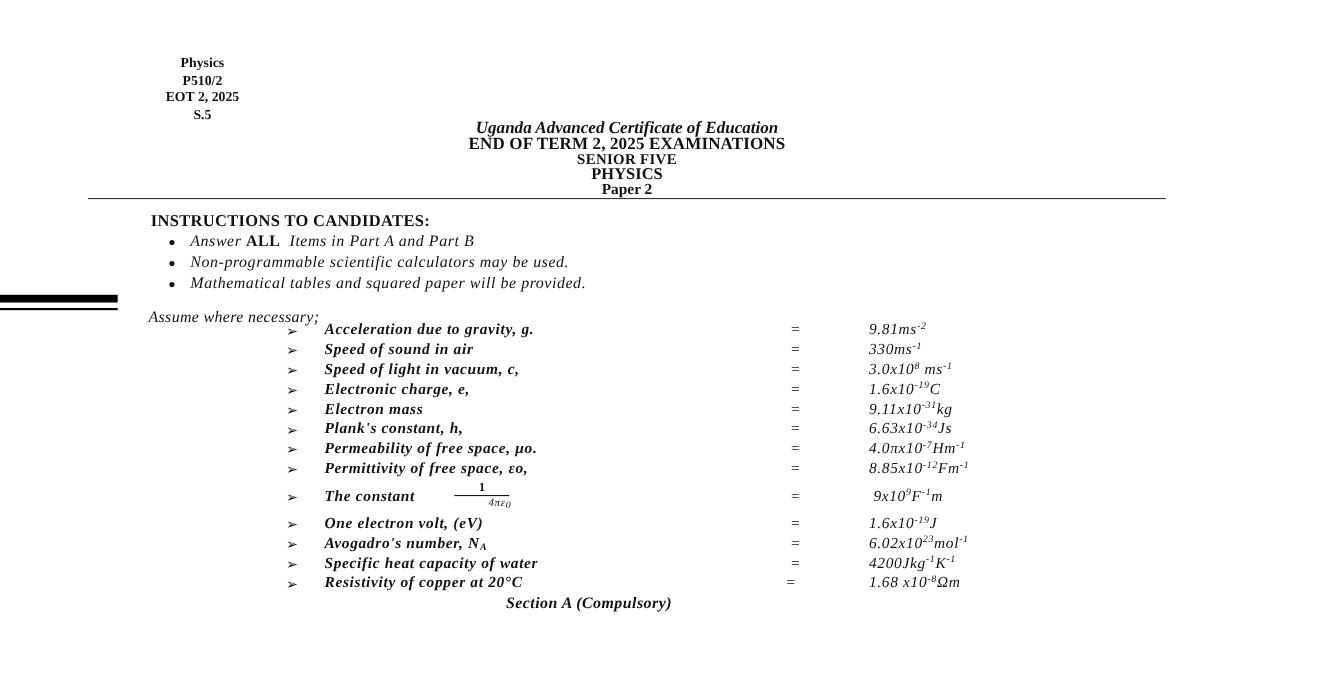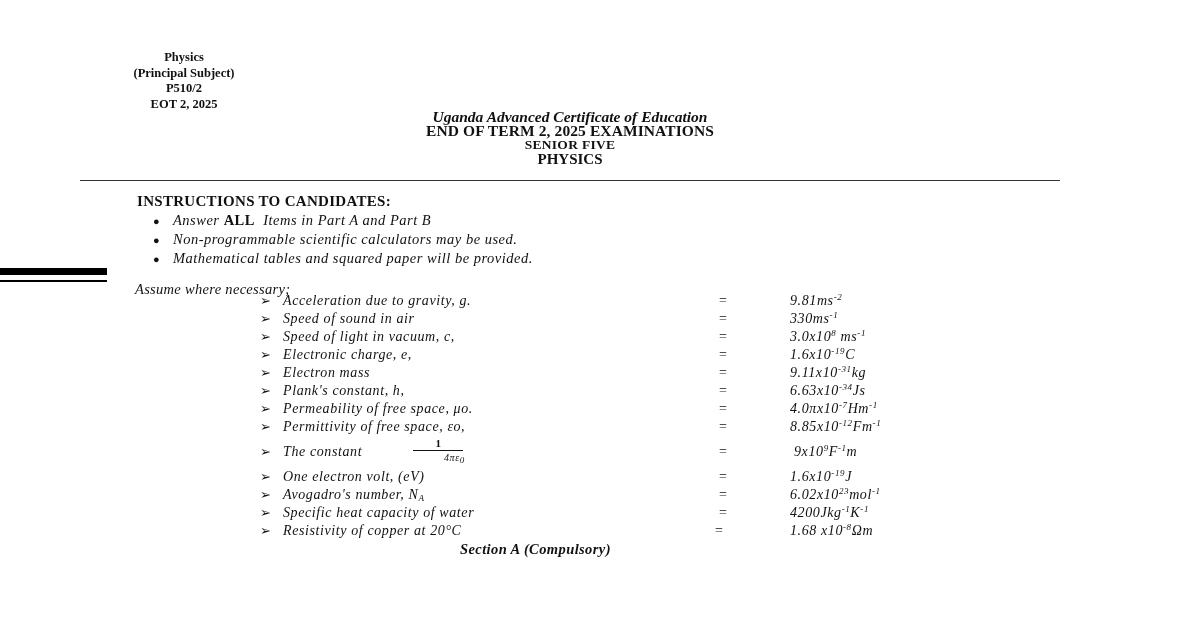--- a/index.html
+++ b/index.html
@@ -32,49 +32,50 @@
     .bullet-row { display: flex; align-items: center; height: 19px; font-size: 14.5px; font-style: italic; letter-spacing: 0.5px; }
     .bullet-dot { width: 33px; font-style: normal; font-size: 11px; }
     .bullet-row b { font-style: normal; letter-spacing: 0.5px; }
     .assume {
       left: 135px; top: 281px; font-weight: normal; font-style: italic; font-size: 14.5px; letter-spacing: 0.3px;
     }
     .consts { left: 260px; top: 293px; width: 700px; }
     .crow { position: relative; height: 18px; font-size: 14px; font-style: italic; letter-spacing: 0.6px; }
     .crow.tall { height: 32px; }
     .arrow { position: absolute; left: 0; top: 0; font-style: normal; font-size: 13px; }
-    .cname { position: absolute; left: 23px; top: 0; white-space: nowrap; }
+    .cname { position: absolute; left: 35px; top: 0; white-space: nowrap; font-weight: bold; }
     .ceq { position: absolute; left: 459px; top: 0; font-style: normal; font-size: 14px; }
     .cval { position: absolute; left: 530px; top: 0; white-space: nowrap; }
     .crow.tall .arrow, .crow.tall .cname, .crow.tall .ceq, .crow.tall .cval { top: 7px; }
     sup { font-size: 9px; vertical-align: 5px; line-height: 0; }
     sub { font-size: 9px; vertical-align: -2px; line-height: 0; }
     .frac { position: absolute; left: 152px; top: 0; display: inline-flex; flex-direction: column; align-items: center; font-style: normal; font-size: 11px; }
     .frac .num { font-weight: bold; font-size: 11px; line-height: 12px; }
     .frac .bar { width: 50px; height: 1px; background: #111; margin: 1px 0; }
     .frac .den { font-style: italic; font-size: 10px; line-height: 12px; margin-left: 32px; }
     .section-a {
       left: 460px; top: 541px; font-weight: bold; font-style: italic; font-size: 14.5px; letter-spacing: 0.4px;
     }
   </style>
 </head>
 <body>
 
 <div class="abs side-block">
   <div>Physics</div>
-  <div>(Principal Subject)</div>
   <div>P510/2</div>
   <div>EOT 2, 2025</div>
+  <div>S.5</div>
 </div>
 
 <div class="abs title-block">
   <div class="t1">Uganda Advanced Certificate of Education</div>
   <div class="t2">END OF TERM 2, 2025 EXAMINATIONS</div>
   <div class="t3">SENIOR FIVE</div>
   <div class="t4">PHYSICS</div>
+  <div class="t5">Paper 2</div>
 </div>
 
 <div class="abs hrule"></div>
 
 <div class="abs bar1"></div>
 <div class="abs bar2"></div>
 
 <div class="abs instr-title">INSTRUCTIONS TO CANDIDATES:</div>
 <div class="abs bullets">
   <div class="bullet-row">

